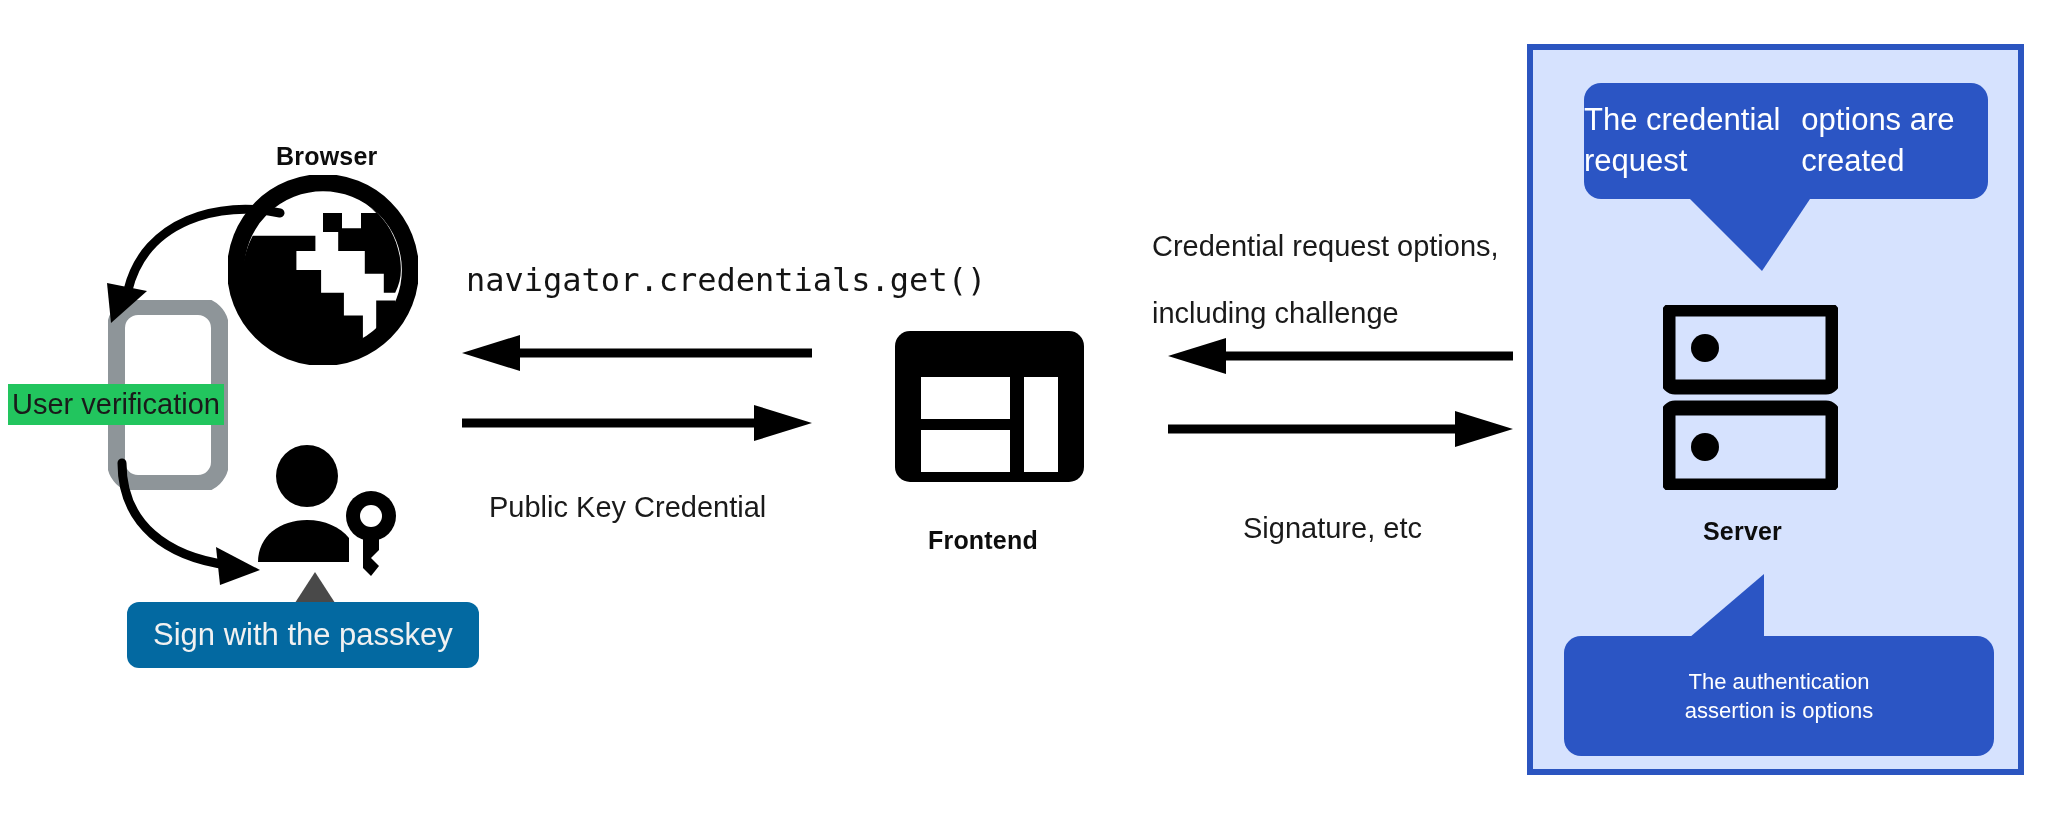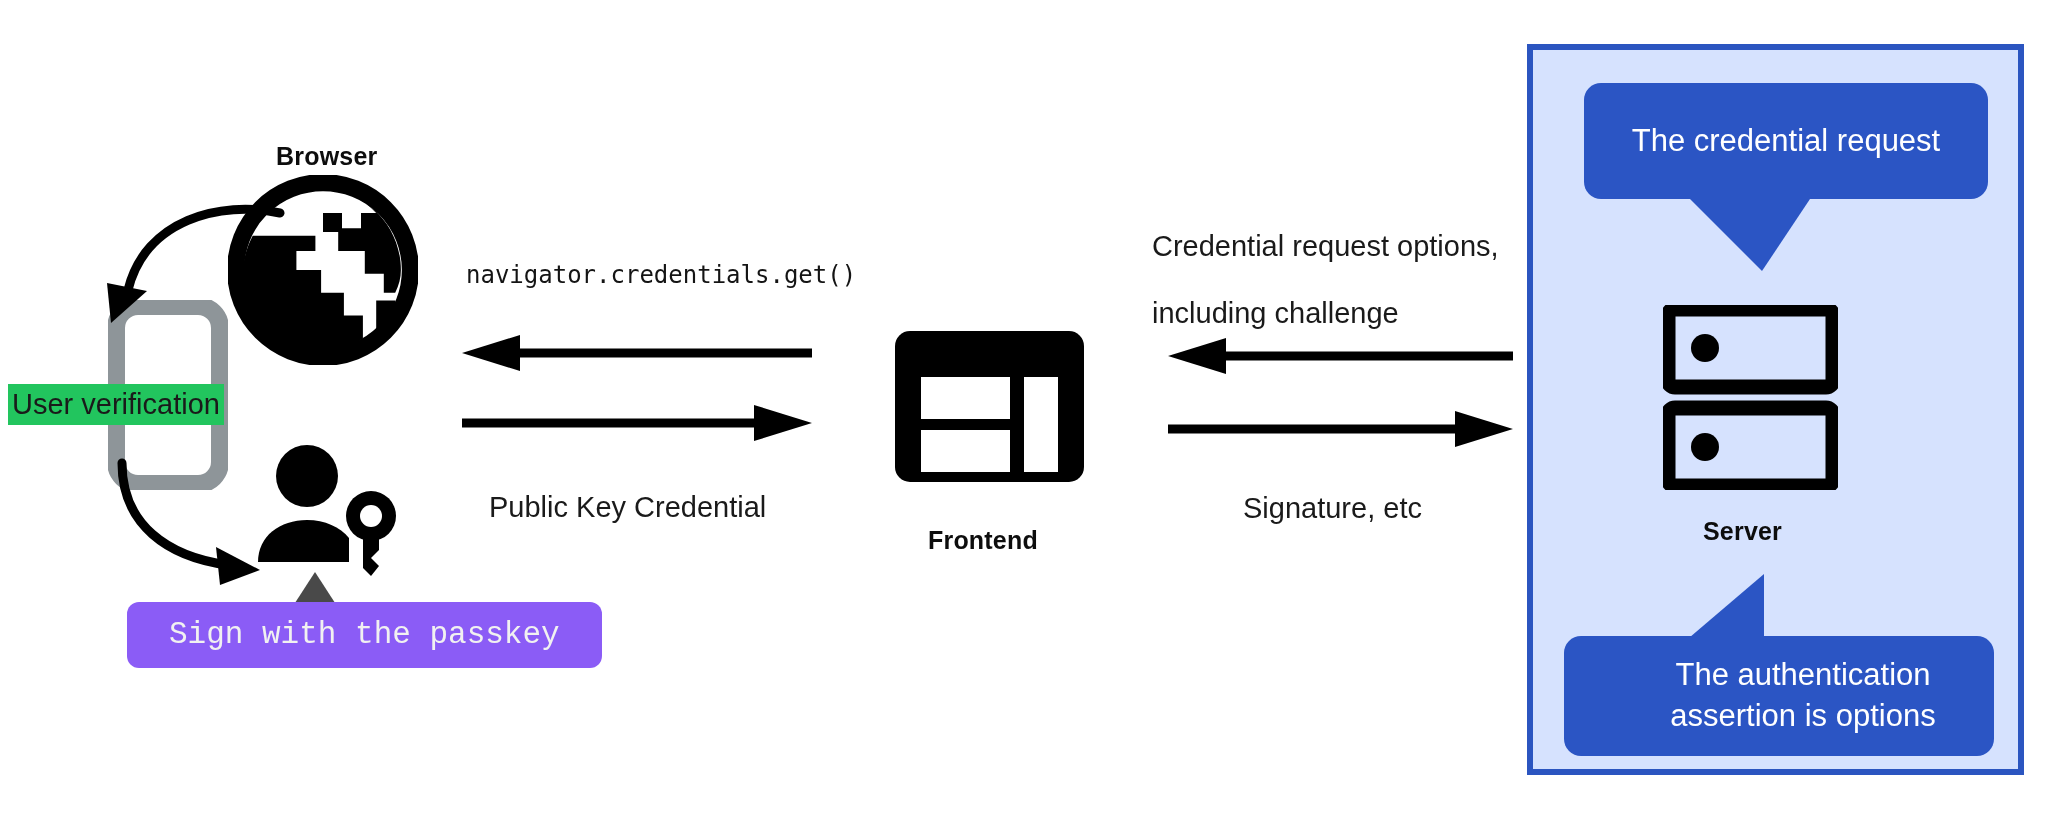--- a/index.html
+++ b/index.html
@@ -30,47 +30,46 @@
     white-space: nowrap;
   }
   .label-plain {
     font-size: 29px;
     color: #1a1a1a;
     line-height: 1.28;
     white-space: nowrap;
   }
   .label-mono {
     font-family: "DejaVu Sans Mono", "Liberation Mono", monospace;
-    font-size: 24px;
+    font-size: 32px;
     color: #141414;
     white-space: nowrap;
   }
 
   
   #server-panel {
     left: 1527px;
     top: 44px;
     width: 497px;
     height: 731px;
     background: #d6e2fe;
     border: 6px solid #2b55c0;
     box-sizing: border-box;
   }
   
   .callout-dark {
-    background: #8b5cf6;
+    background: #0369a1;
     border-radius: 12px;
     color: #f1f1f1;
     font-size: 31px;
     line-height: 1.3;
     text-align: center;
-    padding: 13px 42px;
+    padding: 13px 26px;
     box-sizing: border-box;
     white-space: nowrap;
-    font-family: Liberation Mono, monospace;
   }
 </style>
 </head>
 <body>
 
 <div id="stage">
 
   <div class="abs" id="server-panel"></div>
 
   <div class="abs label-bold" style="left:276px; top:142px;">Browser</div>
@@ -170,46 +169,47 @@
     </svg>
   </div>
 
   <div class="abs" style="left:1168px; top:410px; width:345px; height:38px;">
     <svg width="345" height="38" viewBox="0 0 345 38">
       <line x1="0" y1="19" x2="301" y2="19" stroke="#000" stroke-width="9"></line>
       <polygon points="345,19 287,1 287,37" fill="#000"></polygon>
     </svg>
   </div>
 
-  <div class="abs label-plain" style="left:1243px; top:490px;">Signature, etc</div>
+  <div class="abs label-plain" style="left:1243px; top:510px;">Signature, etc</div>
 
   <div class="abs" style="left:1584px; top:83px; width:404px; height:190px;">
     <svg class="abs" style="left:0; top:0;" width="404" height="190" viewBox="0 0 404 190">
       <polygon points="100,110 230,110 178,188" fill="#2b55c4"></polygon>
       <rect x="0" y="0" width="404" height="116" rx="17" ry="17" fill="#2b55c4"></rect>
     </svg>
     <div class="abs" style="left:0; top:0; width:404px; height:116px; display:flex; flex-direction:row; align-items:center; justify-content:center; color:#ffffff; font-size:31px; line-height:1.32;">
       <div>The credential request</div>
+      <div>options are created</div>
     </div>
   </div>
 
   <div class="abs" style="left:1663px; top:305px; width:175px; height:185px;">
     <svg width="175" height="185" viewBox="0 0 175 185">
       <rect x="5" y="4" width="165" height="78" rx="7" ry="7" fill="none" stroke="#000" stroke-width="15"></rect>
       <circle cx="42" cy="43" r="14" fill="#000"></circle>
       <rect x="5" y="103" width="165" height="78" rx="7" ry="7" fill="none" stroke="#000" stroke-width="15"></rect>
       <circle cx="42" cy="142" r="14" fill="#000"></circle>
     </svg>
   </div>
   <div class="abs label-bold" style="left:1703px; top:517px;">Server</div>
 
   <div class="abs" style="left:1564px; top:574px; width:430px; height:188px;">
     <svg class="abs" style="left:0; top:0;" width="430" height="188" viewBox="0 0 430 188">
       <polygon points="112,75 200,75 200,0" fill="#2b55c4"></polygon>
       <rect x="0" y="62" width="430" height="120" rx="17" ry="17" fill="#2b55c4"></rect>
     </svg>
-    <div class="abs" style="left:0; top:62px; width:430px; height:120px; display:flex; flex-direction:column; align-items:center; justify-content:center; color:#ffffff; font-size:31px; line-height:1.32;margin-left:24px;">
+    <div class="abs" style="left:0; top:62px; width:430px; height:120px; display:flex; flex-direction:column; align-items:center; justify-content:center; color:#ffffff; font-size:22px; line-height:1.32;">
       <div>The authentication</div>
       <div>assertion is options</div>
     </div>
   </div>
 
 </div>
 
 </body></html>

